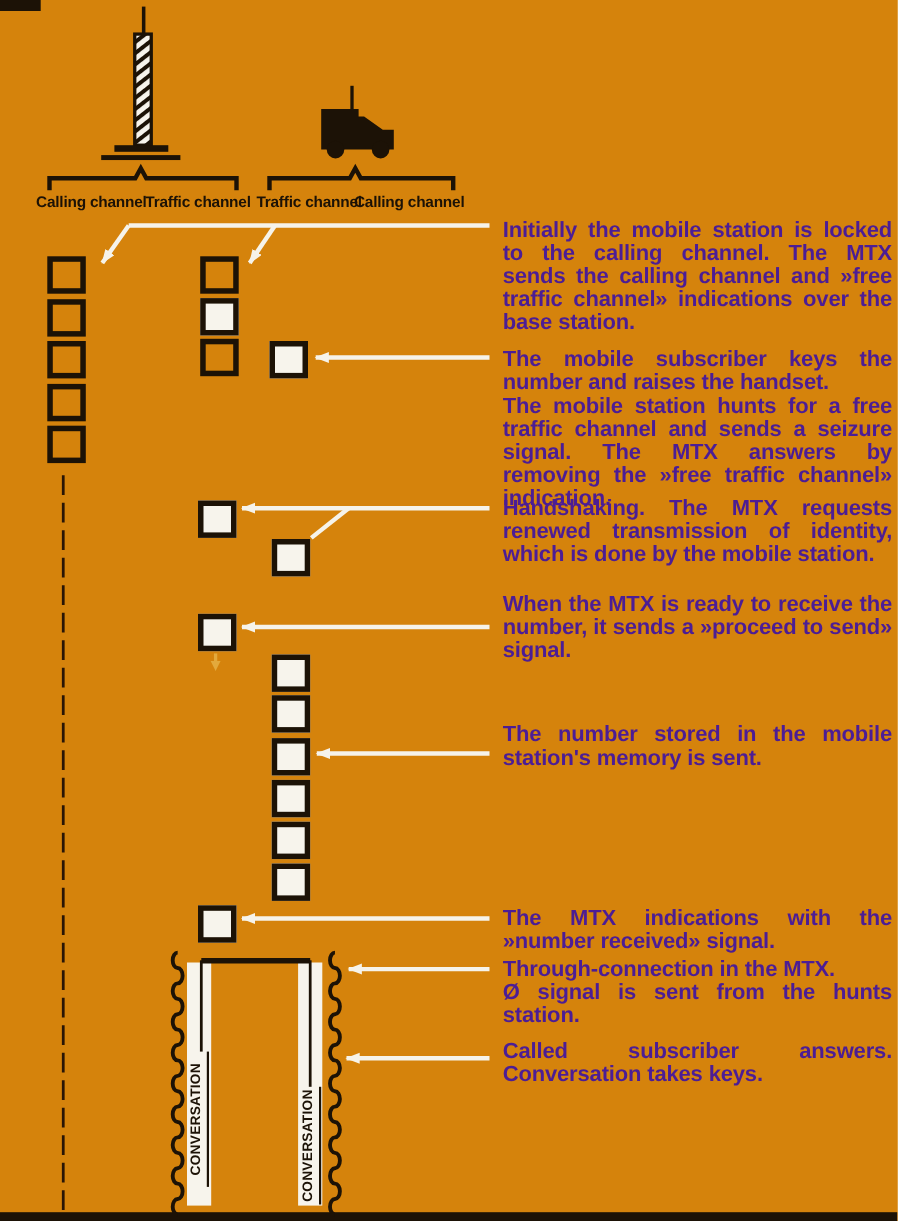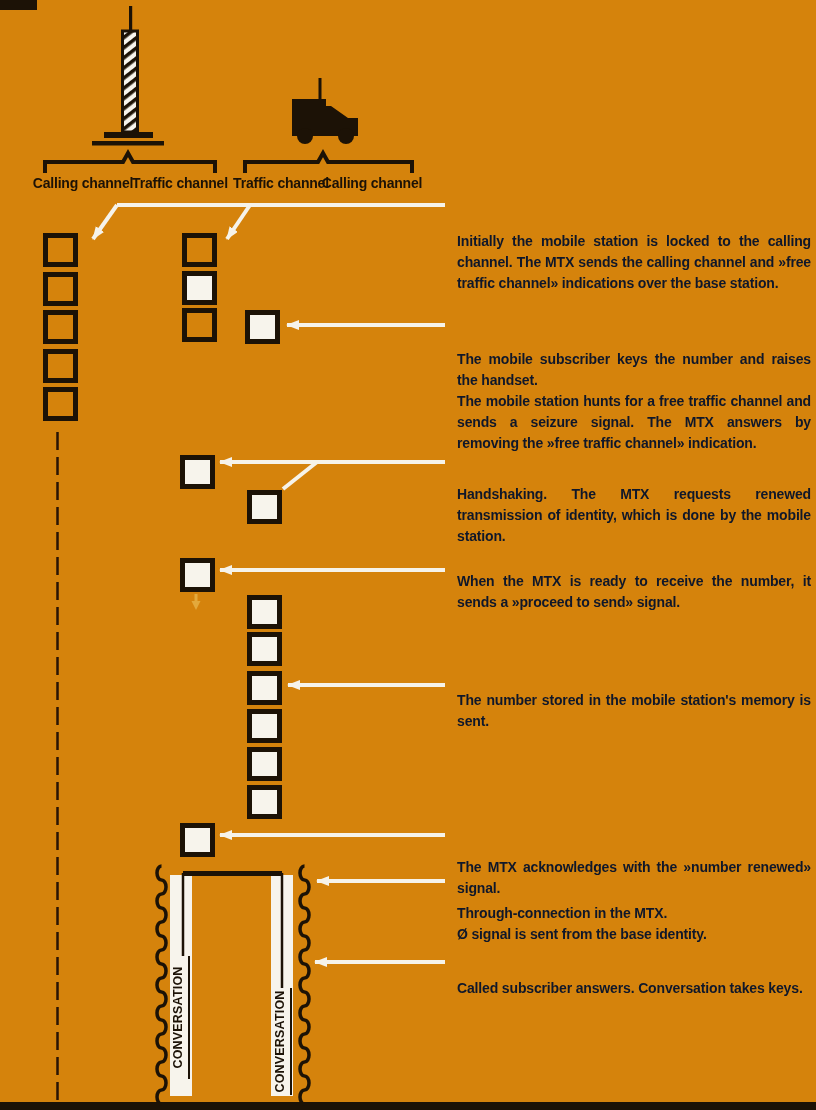--- a/index.html
+++ b/index.html
@@ -21,22 +21,22 @@
     border:5px solid var(--ink);
   }
   .sigbox.white{background:var(--paper);}
   .sigbox.orange{background:transparent;}
   .chan{
     position:absolute;top:175px;transform:translateX(-50%);
     font-size:14px;font-weight:bold;letter-spacing:-0.2px;white-space:nowrap;
   }
   .para{
     position:absolute;left:457px;width:354px;
-    font-size:14px;line-height:21px;font-weight:bold;letter-spacing:-0.15px;
-    text-align:justify;white-space:pre-line;color:#0f172a;margin-top:32px;
+    font-size:20px;line-height:21px;font-weight:bold;letter-spacing:-0.15px;
+    text-align:justify;white-space:pre-line;color:#4c1d95;
   }
   .vlabel{
     position:absolute;height:17px;line-height:15px;
     font-size:12.5px;font-weight:bold;letter-spacing:0.2px;text-align:center;
     transform:rotate(-90deg);transform-origin:0 0;
     border-bottom:2.5px solid var(--ink);color:var(--ink);
   }
 </style>
 </head>
 <body>
@@ -134,21 +134,21 @@
     <div class="chan" style="left:180px">Traffic channel</div>
     <div class="chan" style="left:281px">Traffic channel</div>
     <div class="chan" style="left:372px">Calling channel</div>
 
     <div class="para" style="top:199px">Initially the mobile station is locked to the calling channel. The MTX sends the calling channel and »free traffic channel» indications over the base station.</div>
     <div class="para" style="top:317px">The mobile subscriber keys the number and raises the handset.
 The mobile station hunts for a free traffic channel and sends a seizure signal. The MTX answers by removing the »free traffic channel» indication.</div>
     <div class="para" style="top:452px">Handshaking. The MTX requests renewed transmission of identity, which is done by the mobile station.</div>
     <div class="para" style="top:539px">When the MTX is ready to receive the number, it sends a »proceed to send» signal.</div>
     <div class="para" style="top:658px">The number stored in the mobile station's memory is sent.</div>
-    <div class="para" style="top:825px">The MTX acknowledges with the »number renewed» signal.</div>
+    <div class="para" style="top:825px">The MTX indications with the »number received» signal.</div>
     <div class="para" style="top:871px">Through-connection in the MTX.
-Ø signal is sent from the base identity.</div>
+Ø signal is sent from the hunts station.</div>
     <div class="para" style="top:946px">Called subscriber answers. Conversation takes keys.</div>
 
     <div class="vlabel" style="left:171px;top:1079px;width:123px">CONVERSATION</div>
     <div class="vlabel" style="left:273px;top:1095px;width:107px">CONVERSATION</div>
   </div>
 </div>
 
 </body></html>

